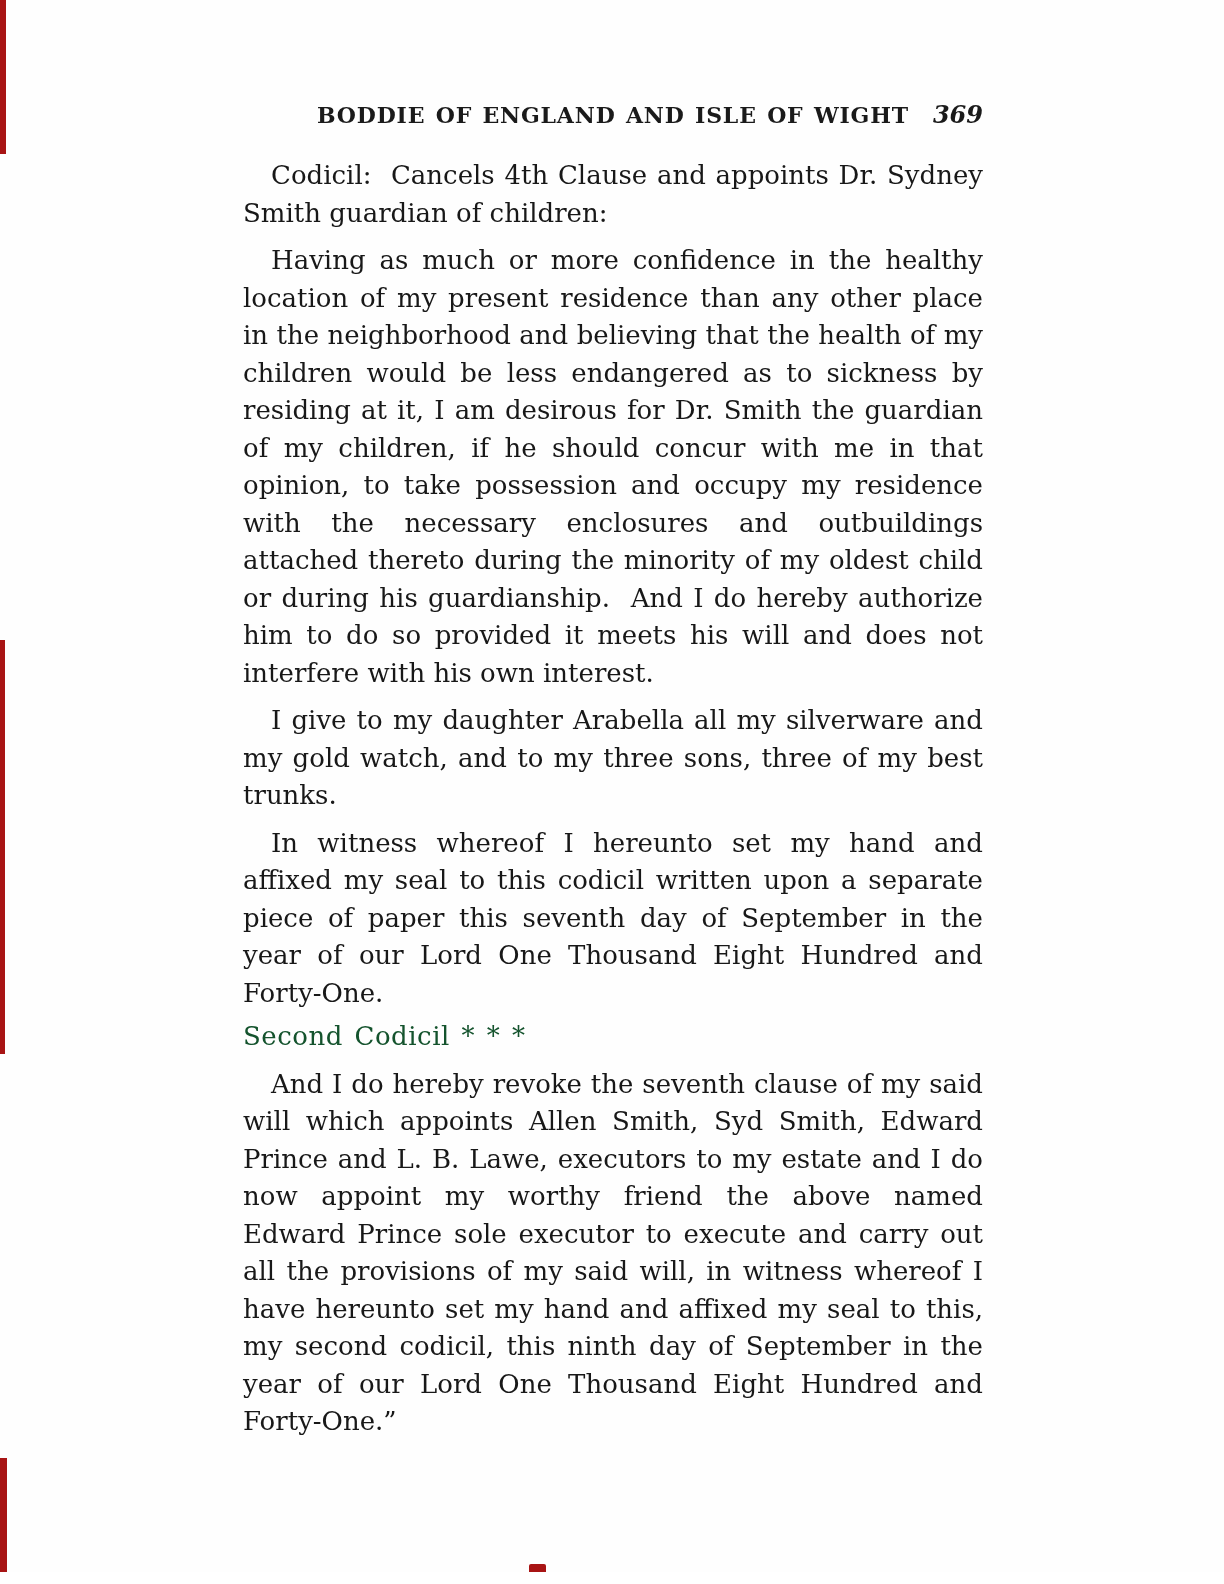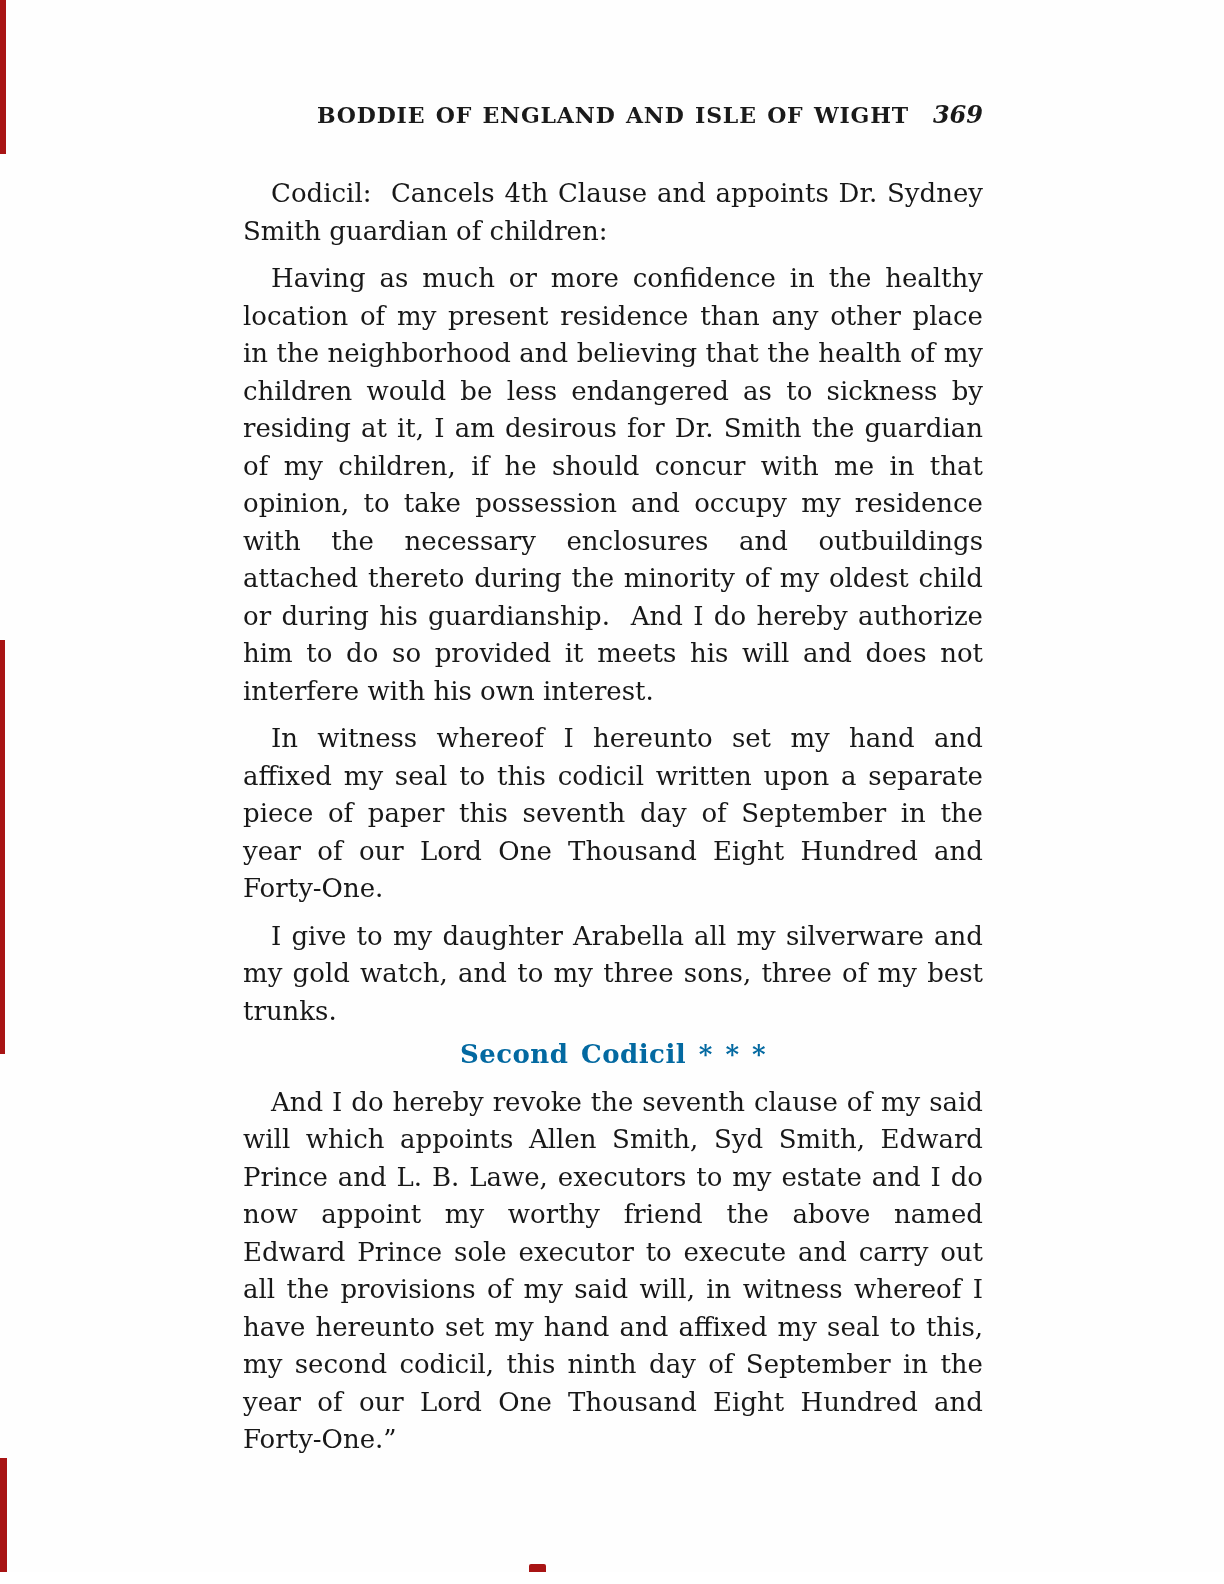--- a/index.html
+++ b/index.html
@@ -40,45 +40,44 @@
     top: -2px;
     font-size: 24px;
     font-weight: 700;
     color: #1a1a1a;
     font-style: italic;
   }
 
   
   .page-body {
     position: absolute;
-    top: 175px;
+    top: 157px;
     left: 243px;
     width: 740px;
   }
   .page-body p {
     margin: 10px 0 0 0;
     font-size: 26px;
     line-height: 37.5px;
     text-align: justify;
     text-indent: 28px;
     white-space: pre-wrap;
     color: #181818;
   }
   .page-body p:first-child {
     margin-top: 0;
   }
   .codicil-heading {
     margin: 6px 0 2px 0;
     font-size: 26px;
     line-height: 37.5px;
-    font-weight: 700;
-    text-align: center;
+    font-weight: 400;
     letter-spacing: 0.5px;
     word-spacing: 3px;
-    color: #0369a1;
+    color: #14532d;
   }
 
   
   .scan-mark {
     position: absolute;
     background: #a81414;
   }
   .mark-left-top    { left: 0; top: 0;      width: 6px;  height: 154px; }
   .mark-left-mid    { left: 0; top: 640px;  width: 5px;  height: 414px; }
   .mark-left-bottom { left: 0; top: 1458px; width: 7px;  height: 126px; }
@@ -91,22 +90,22 @@
 <div class="page">
 
   <div class="running-header">
     <span class="header-title">BODDIE OF ENGLAND AND ISLE OF WIGHT</span>
     <span class="header-page-number">369</span>
   </div>
 
   <div class="page-body">
     <p>Codicil:  Cancels 4th Clause and appoints Dr. Sydney Smith guardian of children:</p>
     <p>Having as much or more confidence in the healthy location of my present residence than any other place in the neighborhood and believing that the health of my children would be less endangered as to sickness by residing at it, I am desirous for Dr. Smith the guardian of my children, if he should concur with me in that opinion, to take possession and occupy my residence with the necessary enclosures and outbuildings attached thereto during the minority of my oldest child or during his guardianship.  And I do hereby authorize him to do so provided it meets his will and does not interfere with his own interest.</p>
+    <p>I give to my daughter Arabella all my silverware and my gold watch, and to my three sons, three of my best trunks.</p>
     <p>In witness whereof I hereunto set my hand and affixed my seal to this codicil written upon a separate piece of paper this seventh day of September in the year of our Lord One Thousand Eight Hundred and Forty-One.</p>
-    <p>I give to my daughter Arabella all my silverware and my gold watch, and to my three sons, three of my best trunks.</p>
     <h3 class="codicil-heading">Second Codicil * * *</h3>
     <p>And I do hereby revoke the seventh clause of my said will which appoints Allen Smith, Syd Smith, Edward Prince and L. B. Lawe, executors to my estate and I do now appoint my worthy friend the above named Edward Prince sole executor to execute and carry out all the provisions of my said will, in witness whereof I have hereunto set my hand and affixed my seal to this, my second codicil, this ninth day of September in the year of our Lord One Thousand Eight Hundred and Forty-One.”</p>
   </div>
 
   <div class="scan-mark mark-left-top"></div>
   <div class="scan-mark mark-left-mid"></div>
   <div class="scan-mark mark-left-bottom"></div>
   <div class="scan-mark mark-bottom"></div>
   <div class="scan-mark mark-bottom-nub"></div>
 

